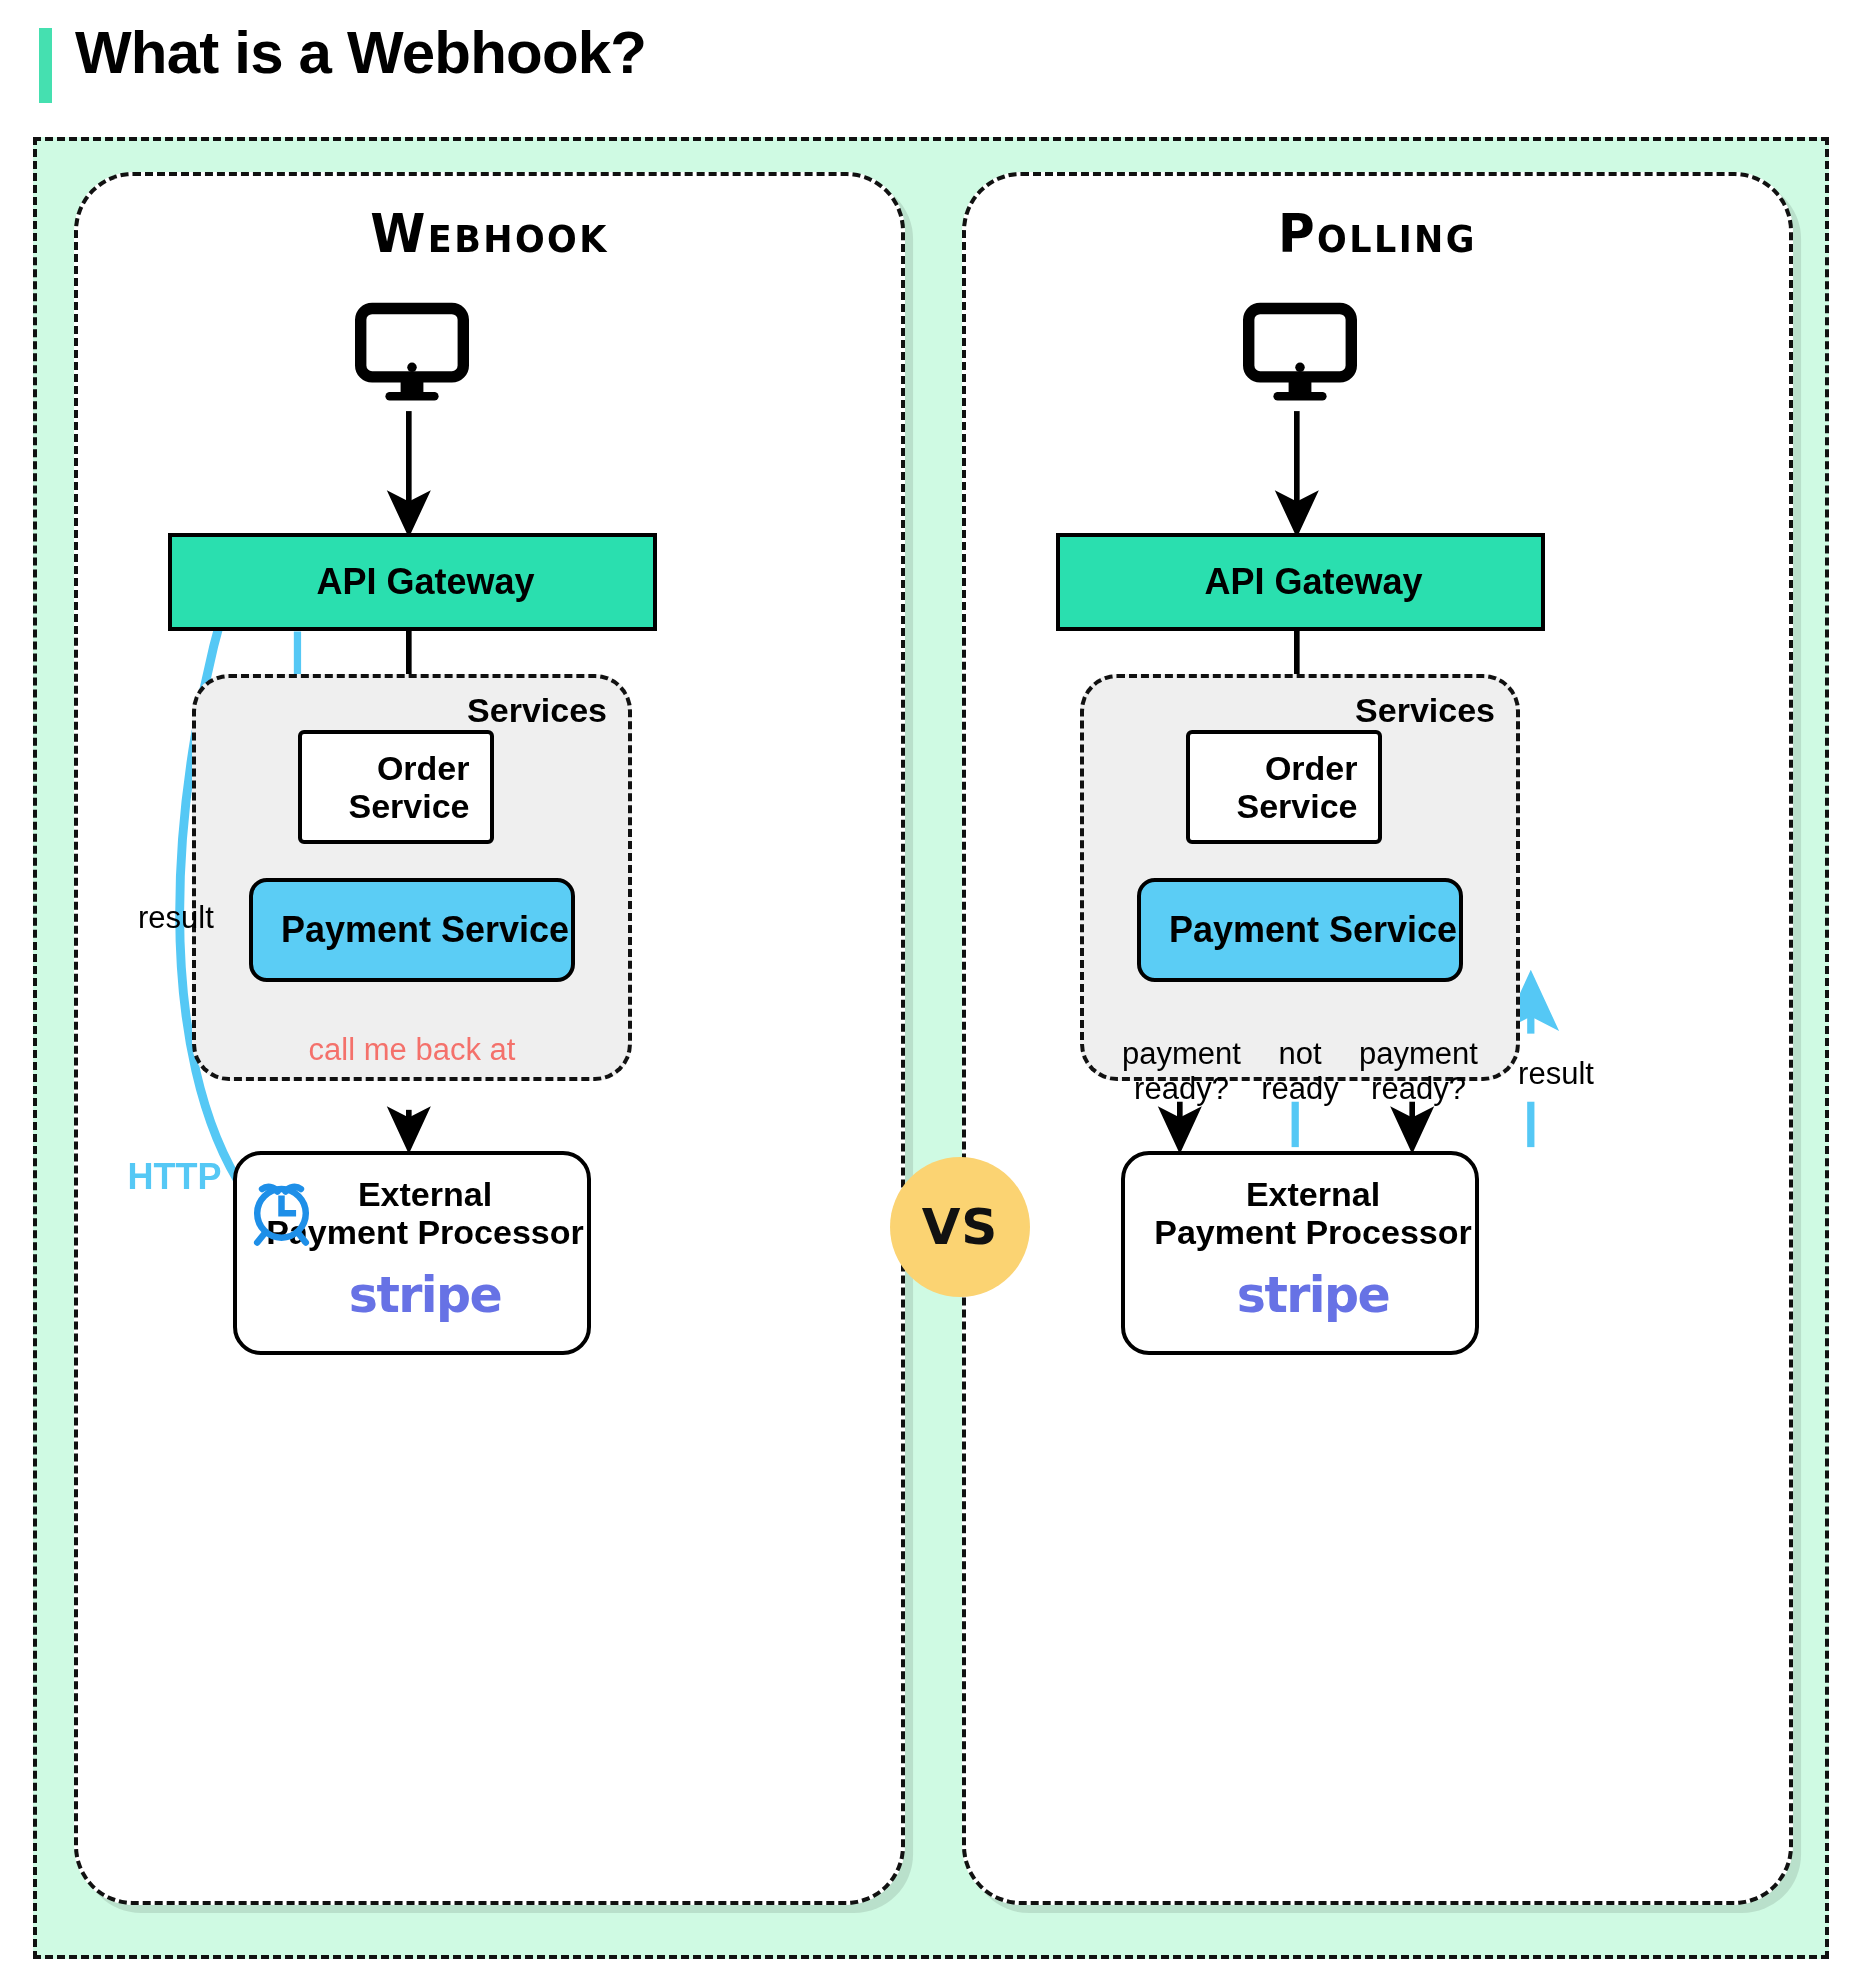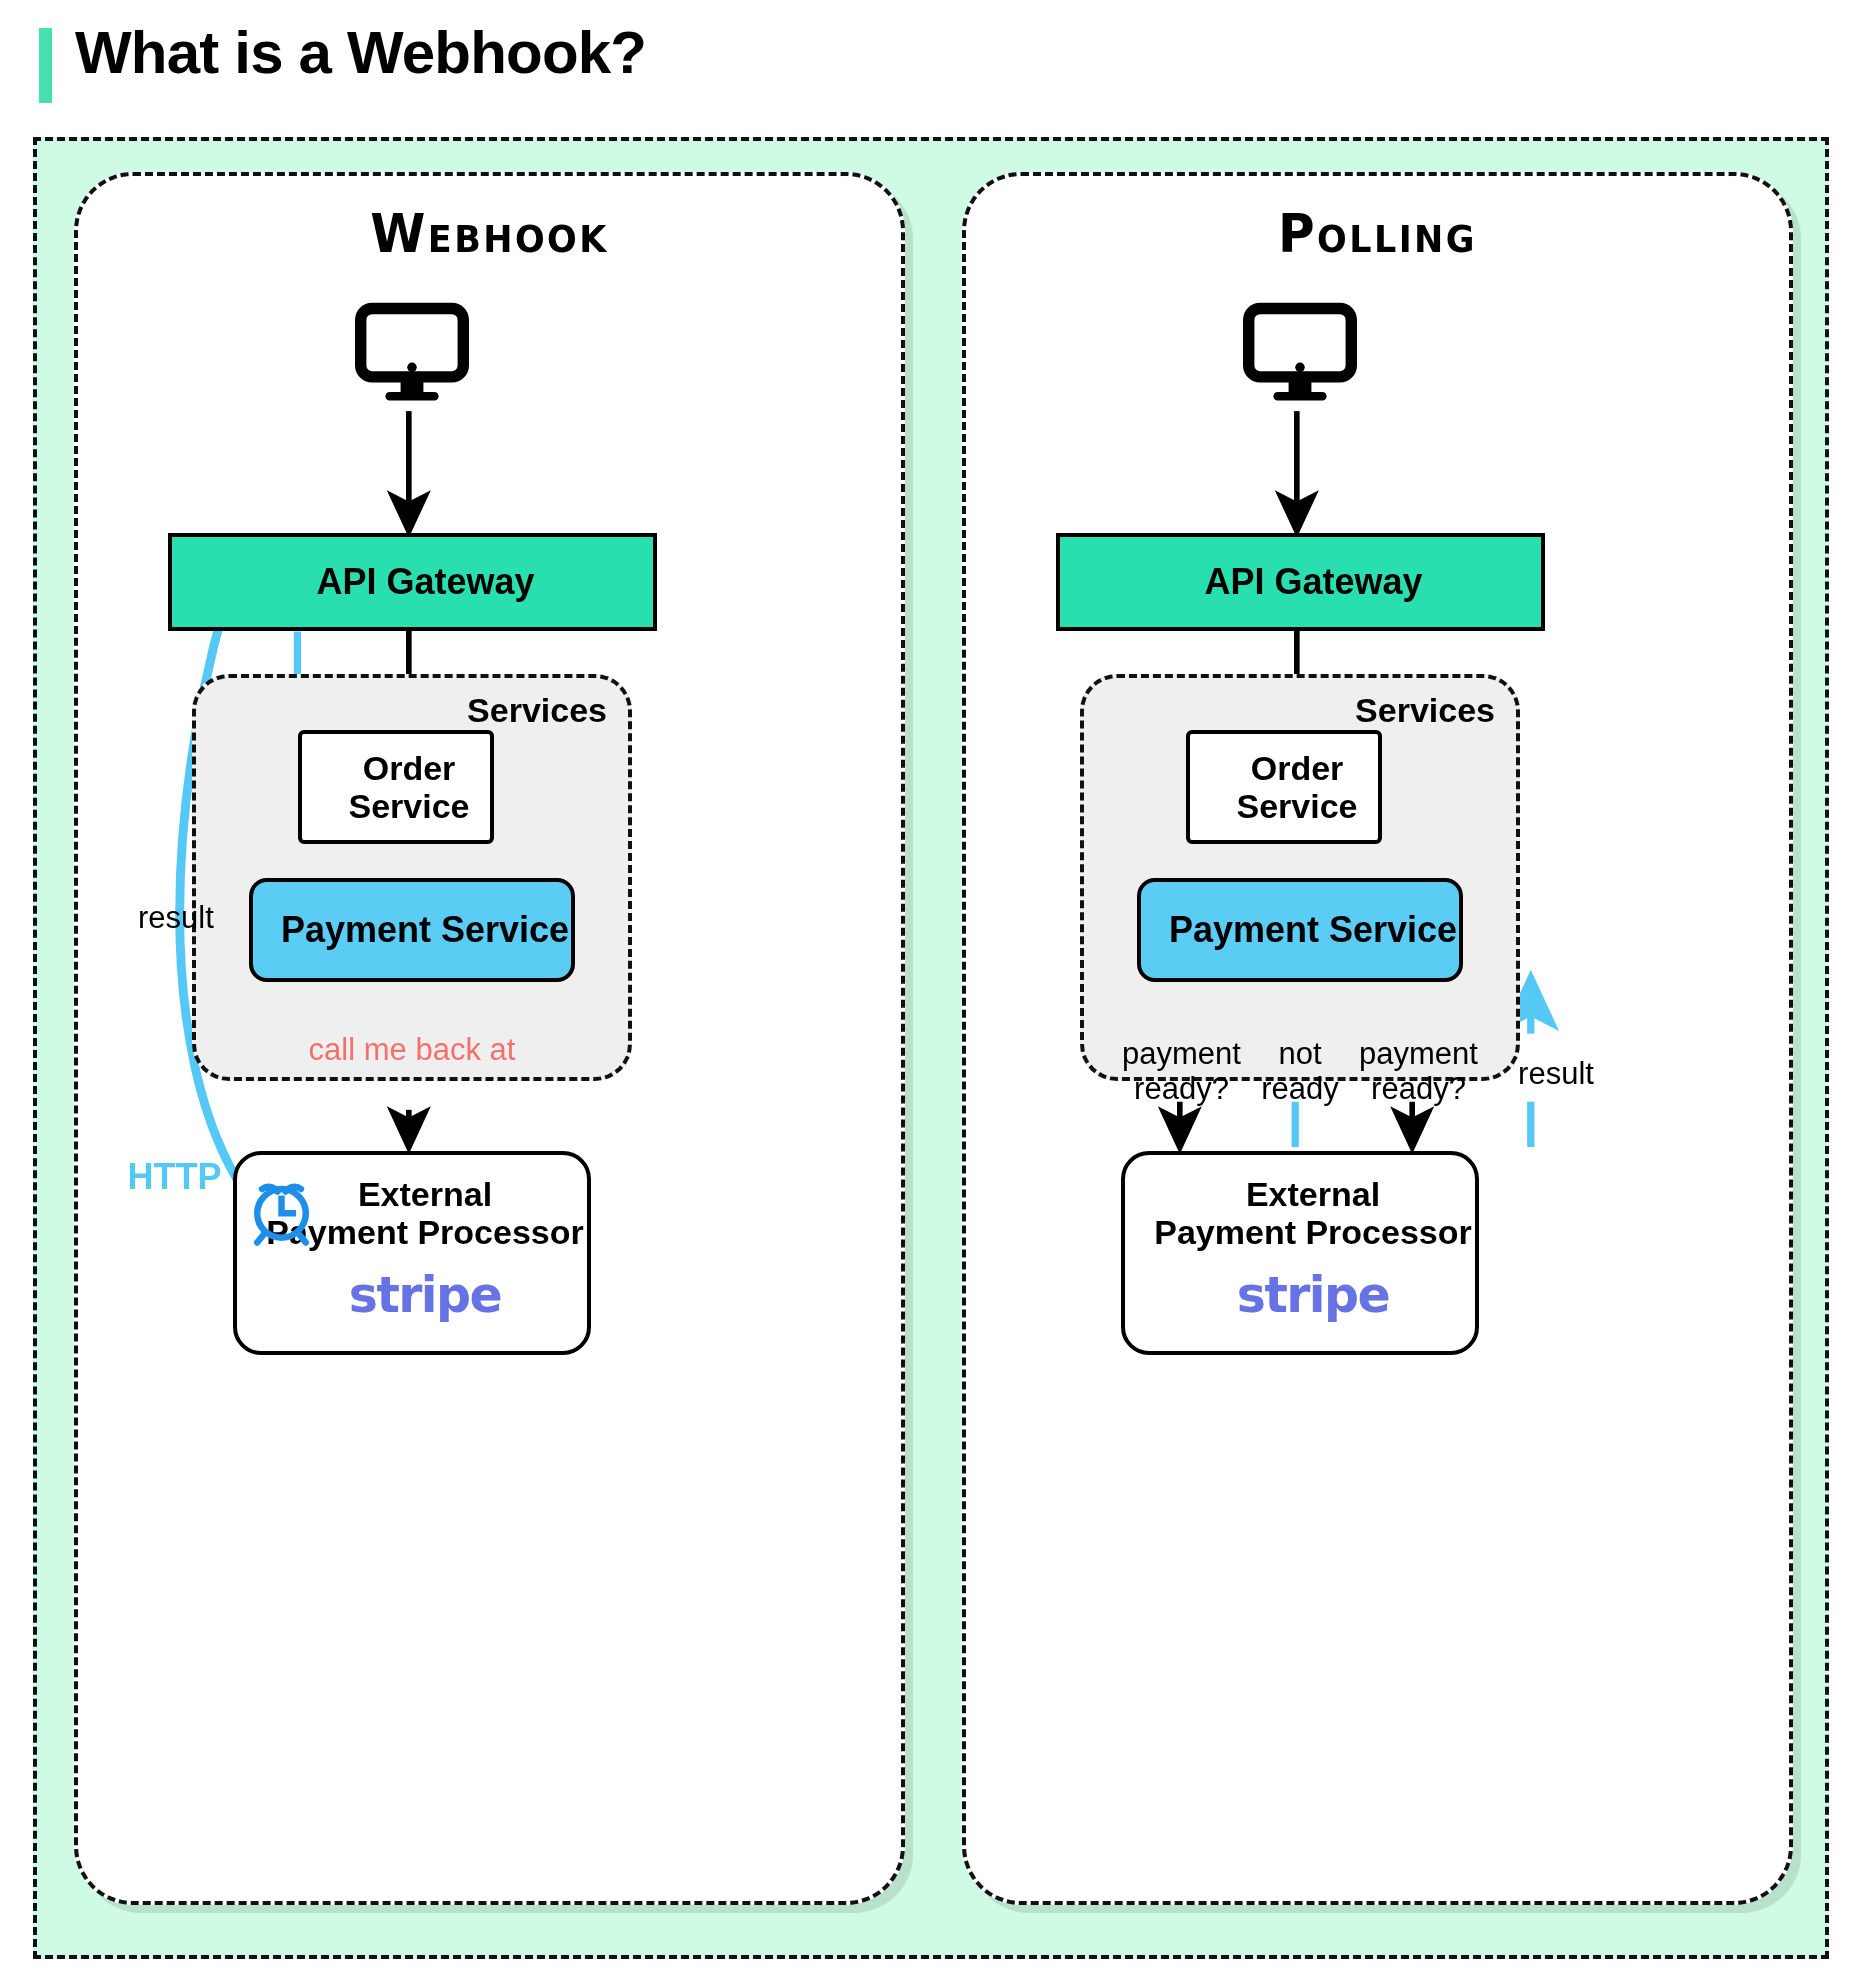--- a/index.html
+++ b/index.html
@@ -53,21 +53,21 @@
     font-family: "DejaVu Sans", sans-serif;
     font-variant: small-caps; letter-spacing: 2.4px;
     transform: scaleY(1.08);
   }
 
   
   .stage { position: absolute; left: 0; top: 0; width: 100%; height: 100%; }
 
   
   .node { position: absolute; display: flex; align-items: center; justify-content: center;
-          text-align: center; font-weight: bold; color: #000; padding-left: 26px; }
+          text-align: right; font-weight: bold; color: #000; padding-left: 26px; }
   .node-gateway {
     width: 489px; height: 98px; background: #2ADFAF;
     border: 4.1px solid #000; font-size: 36px;
   }
   .node-order {
     width: 196px; height: 114px; background: #fff;
     border: 4.1px solid #000; border-radius: 6px; font-size: 34px; line-height: 1.12;
   }
   .node-payment {
     width: 326px; height: 104px; background: #5BCDF5;
@@ -252,15 +252,16 @@
       </div>
       <div class="lbl" style="left:521px;top:881px;width:138px">result</div>
 
       <div class="node node-external" style="left:155px;top:975px">
         <div>External</div>
         <div>Payment Processor</div>
         <div class="stripe-word">stripe</div>
       </div>
     </div>
 
+    <div class="vs-badge">VS</div>
   </div>
 </div>
 
 
 </body></html>

